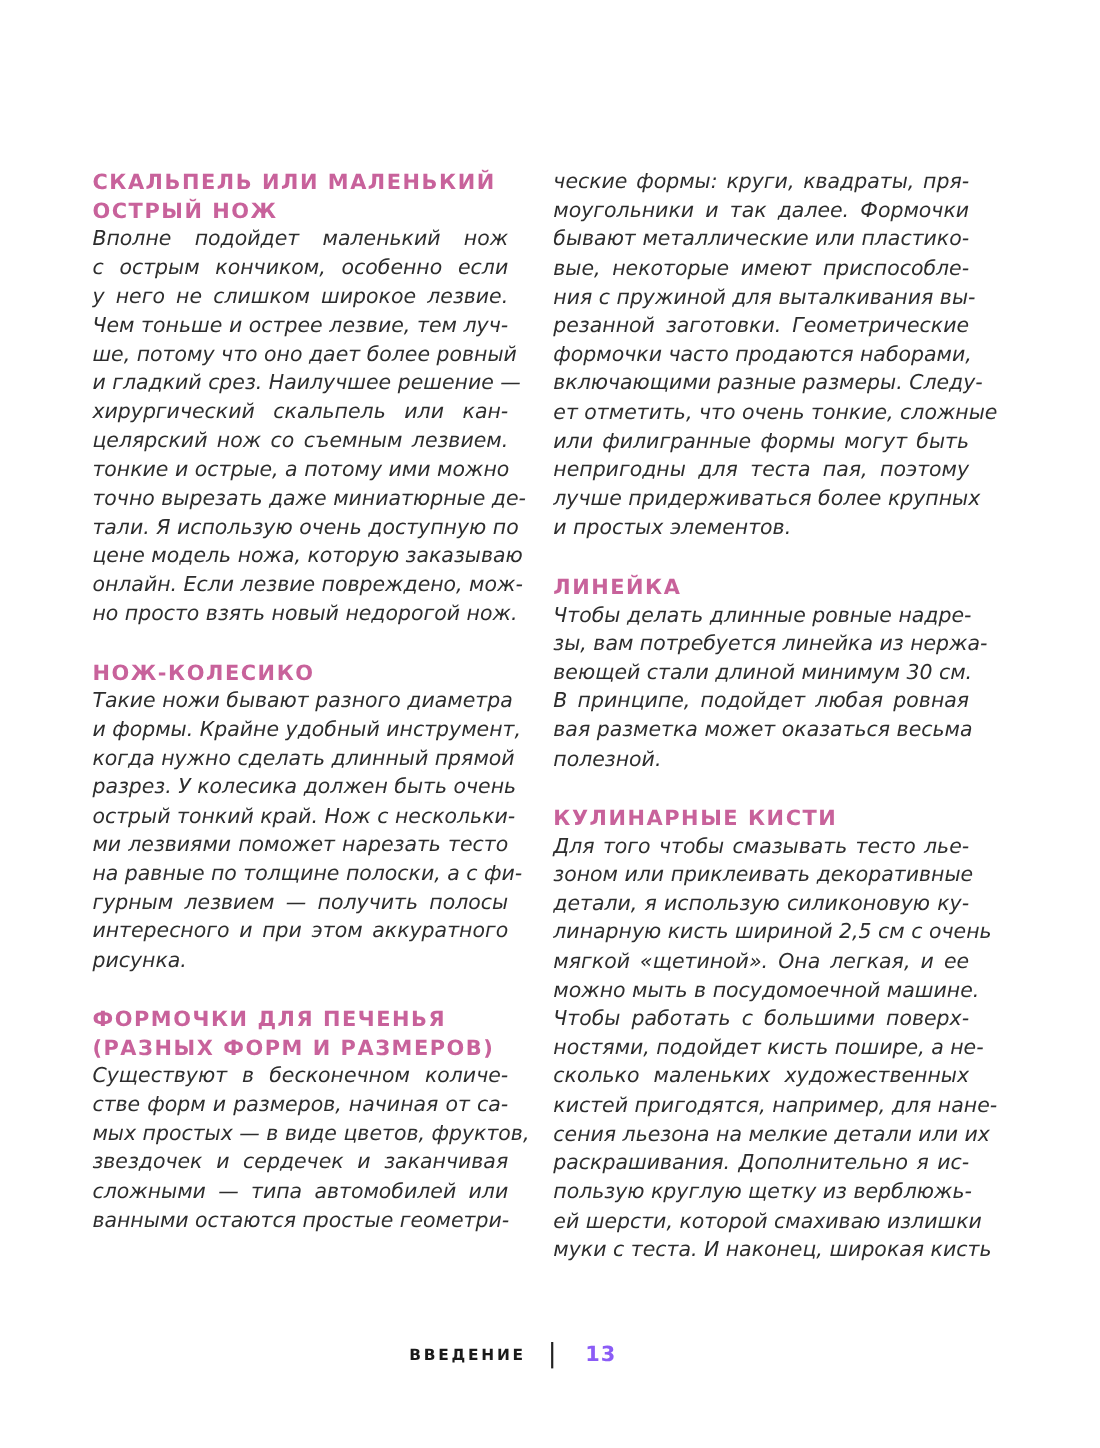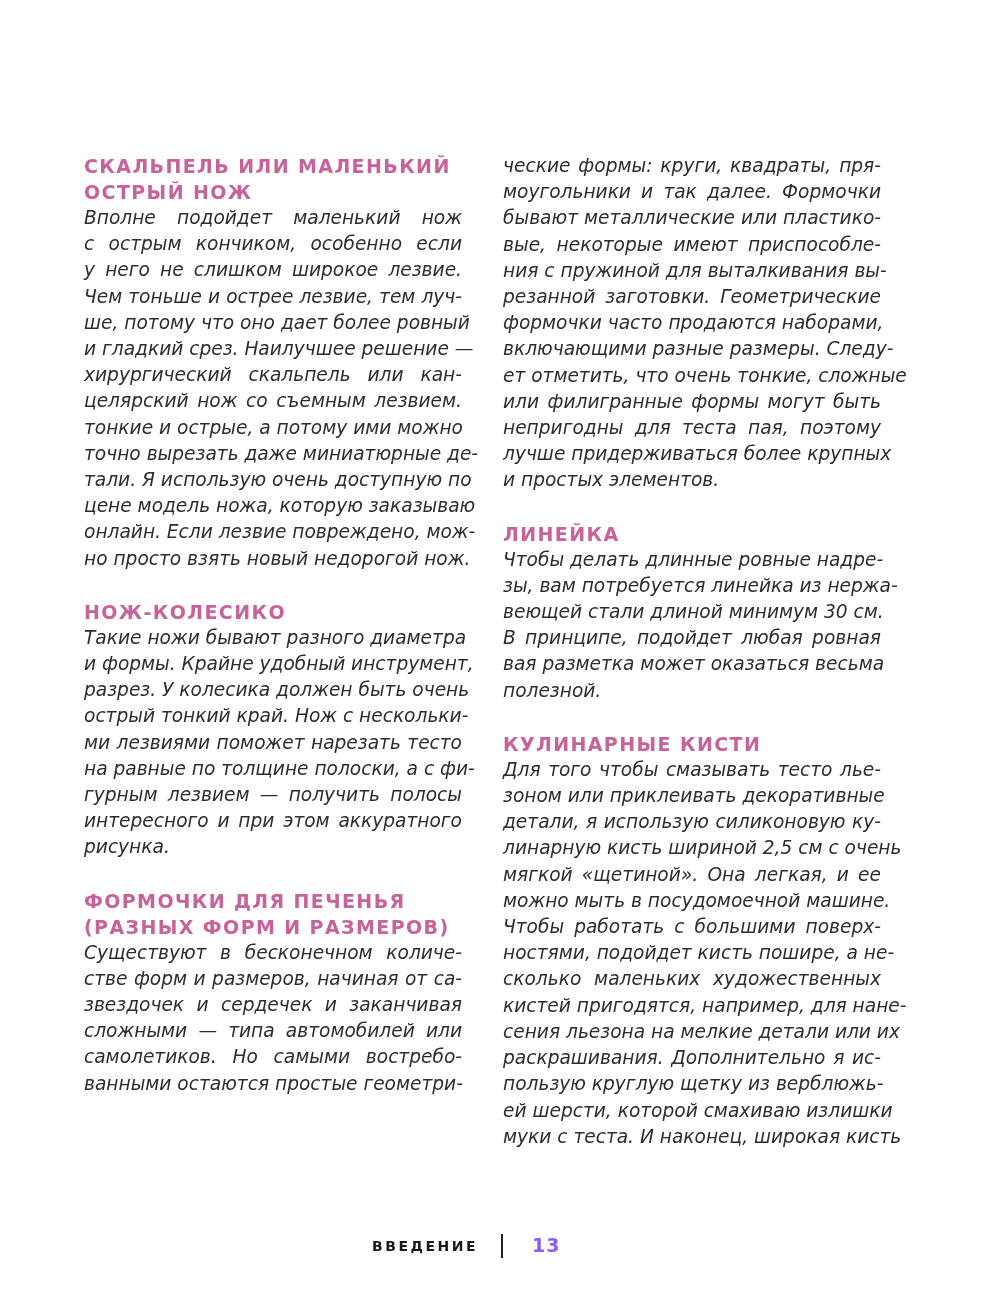--- a/index.html
+++ b/index.html
@@ -8,21 +8,21 @@
     .col { position: absolute; top: 153px; width: 378px; }
     .col-left { left: 84px; }
     .col-right { left: 503px; }
     .heading { color: #c8629b; font-weight: bold; font-size: 19px; line-height: 26px;
                letter-spacing: 1.4px; text-transform: uppercase; margin: 0; }
     .para { margin: 0; font-size: 18.6px; line-height: 26.2px; text-align: justify;
             color: #2d2d2d; font-weight: 300; font-style: italic; }
     .para .line { display: block; text-align: justify; text-align-last: justify; white-space: nowrap; }
     .para .line.last { text-align-last: left; }
     .section { margin-bottom: 27px; }
-    .footer { position: absolute; top: 1218px; left: 0; width: 1000px; height: 30px; margin-top: 14px; }
+    .footer { position: absolute; top: 1218px; left: 0; width: 1000px; height: 30px; }
     .footer .chapter { position: absolute; right: 522px; top: 6px; font-weight: bold; font-size: 14px;
                        letter-spacing: 2.5px; color: #1a1a1a; }
     .footer .divider { position: absolute; left: 501px; top: 2px; width: 2px; height: 24px; background: #222; }
     .footer .page-num { position: absolute; left: 532px; top: 2px; font-size: 19px; font-weight: bold;
                         color: #8b5cf6; letter-spacing: 1px; }
   </style>
 </head>
 <body>
 
 <div class="col col-left" id="left-col">
@@ -48,40 +48,41 @@
         <span class="line last">но просто взять новый недорогой нож.</span>
       </p>
     </div>
     <div class="section">
       <h2 class="heading">
         <span style="display: block;">Нож-колесико</span>
       </h2>
       <p class="para">
         <span class="line">Такие ножи бывают разного диаметра</span>
         <span class="line">и формы. Крайне удобный инструмент,</span>
+        <span class="line">когда нужно сделать длинный прямой</span>
         <span class="line">разрез. У колесика должен быть очень</span>
         <span class="line">острый тонкий край. Нож с нескольки-</span>
         <span class="line">ми лезвиями поможет нарезать тесто</span>
         <span class="line">на равные по толщине полоски, а с фи-</span>
         <span class="line">гурным лезвием — получить полосы</span>
         <span class="line">интересного и при этом аккуратного</span>
         <span class="line last">рисунка.</span>
       </p>
     </div>
     <div class="section">
       <h2 class="heading">
         <span style="display: block;">Формочки для печенья</span>
         <span style="display: block;">(разных форм и размеров)</span>
       </h2>
       <p class="para">
         <span class="line">Существуют в бесконечном количе-</span>
         <span class="line">стве форм и размеров, начиная от са-</span>
+        <span class="line">мых простых — в виде цветов, фруктов,</span>
         <span class="line">звездочек и сердечек и заканчивая</span>
         <span class="line">сложными — типа автомобилей или</span>
-        <span class="line">самолетиков. Но самыми востребо-</span>
         <span class="line">ванными остаются простые геометри-</span>
       </p>
     </div>
   </div>
 <div class="col col-right" id="right-col">
     <div class="section">
       <p class="para">
         <span class="line">ческие формы: круги, квадраты, пря-</span>
         <span class="line">моугольники и так далее. Формочки</span>
         <span class="line">бывают металлические или пластико-</span>

